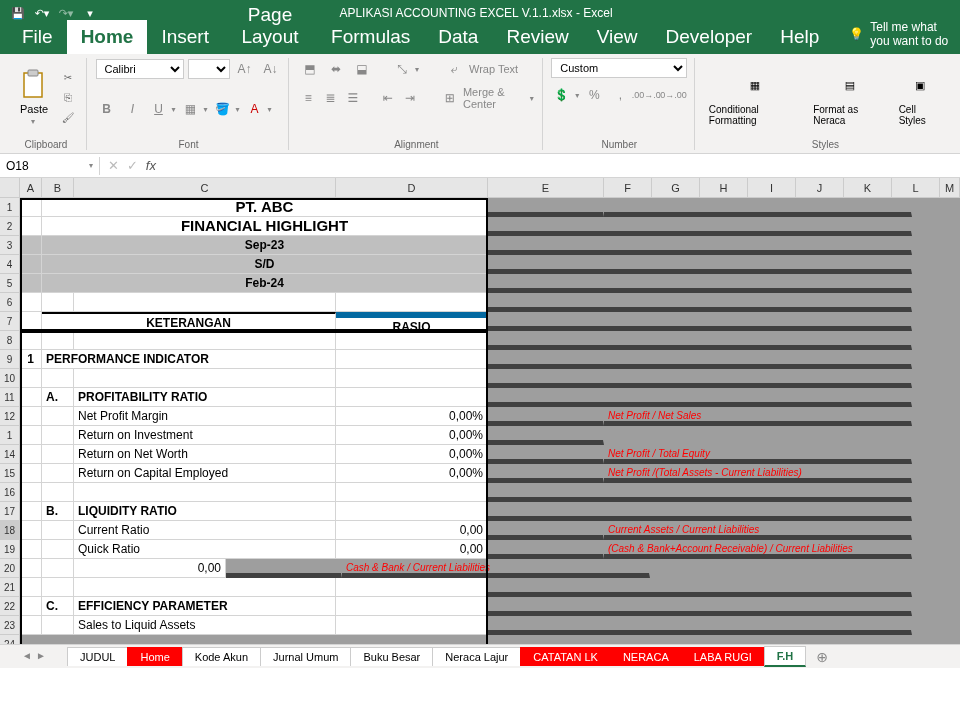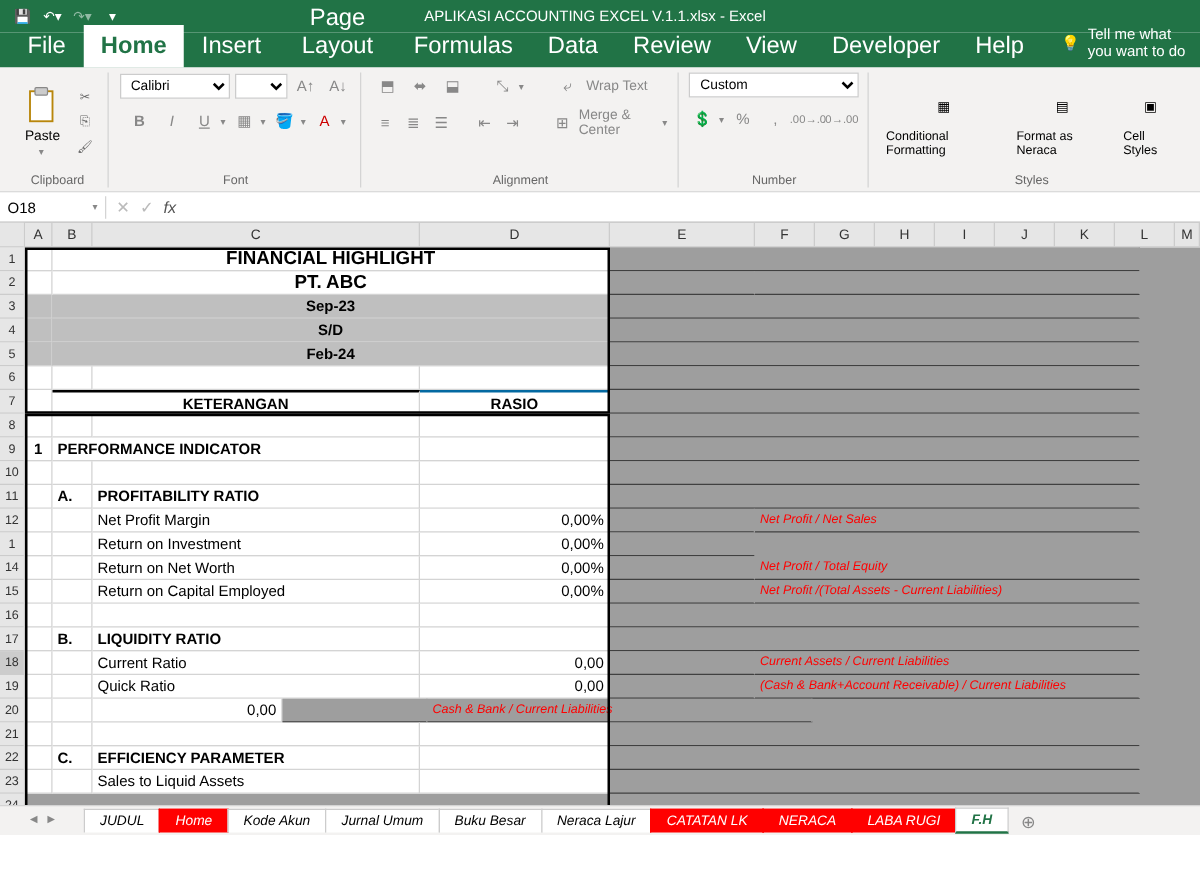--- a/index.html
+++ b/index.html
@@ -23,46 +23,46 @@
 .big-btn { display: flex; flex-direction: column; align-items: center; gap: 2px; font-size: 11px; padding: 2px 4px; cursor: pointer; }
 .big-btn .bicon { width: 32px; height: 32px; display: flex; align-items: center; justify-content: center; }
 .small-btns { display: flex; flex-direction: column; gap: 2px; }
 .sbtn { width: 20px; height: 18px; display: flex; align-items: center; justify-content: center; font-size: 10px; color: #666; cursor: pointer; }
 .font-row { display: flex; align-items: center; gap: 4px; }
 .font-select { border: 1px solid #ccc; background: #fff; font-size: 11px; padding: 1px 16px 1px 4px; height: 20px; }
 .icon-btn { width: 22px; height: 22px; display: flex; align-items: center; justify-content: center; color: #888; cursor: pointer; font-size: 12px; }
 .gdrop { font-size: 8px; color: #888; margin-left: -2px; }
 
 .namebox-row { display: flex; align-items: center; height: 24px; border-bottom: 1px solid #d4d4d4; background: #fff; }
-.namebox { width: 85px; border-right: 1px solid #d4d4d4; padding: 2px 6px; font-size: 12px; display: flex; align-items: center; justify-content: space-between; }
+.namebox { width: 100px; border-right: 1px solid #d4d4d4; padding: 2px 6px; font-size: 12px; display: flex; align-items: center; justify-content: space-between; }
 .fx-controls { display: flex; align-items: center; gap: 8px; padding: 0 8px; color: #bbb; }
 .fx-btn { font-size: 13px; cursor: pointer; }
 .fbar-input { flex: 1; border: none; outline: none; font-size: 12px; padding: 2px 6px; }
 
 .grid-area { height: 466px; display: flex; background: #9e9e9e; overflow: hidden; }
 .rowhdr-col { width: 20px; background: #e6e6e6; border-right: 1px solid #ccc; }
 .rowhdr { height: 19px; border-bottom: 1px solid #ccc; font-size: 10px; color: #333; text-align: center; line-height: 19px; background: #e6e6e6; }
 .selectall { height: 20px; border-bottom: 1px solid #ccc; background: #e6e6e6; }
 .cols-area { flex: 1; }
 .colhdrs { height: 20px; display: flex; background: #e6e6e6; border-bottom: 1px solid #ccc; }
 .colhdr { border-right: 1px solid #ccc; font-size: 11px; color: #333; text-align: center; line-height: 20px; }
 .cells { position: relative; }
 .row { display: flex; height: 19px; }
 .cell { border-right: 1px solid #d4d4d4; border-bottom: 1px solid #d4d4d4; font-size: 12px; padding: 0 4px; line-height: 18px; background: #fff; overflow: hidden; white-space: nowrap; }
-.cell.gray { background: #9e9e9e; border-right: 1px solid #9e9e9e; border-bottom: 1px solid #404040; }
+.cell.gray { background: #9e9e9e; border-right: 1px solid #9e9e9e; border-bottom: 5px solid #404040; }
 .cell.shade { background: #bfbfbf; }
 .cell.bold { font-weight: bold; }
 .cell.center { text-align: center; }
 .cell.right { text-align: right; }
 .cell.red { color: #ff0000; font-size: 10px; font-style: italic; }
 .thick-border { border: 2px solid #000; position: absolute; pointer-events: none; }
 
 .sheet-tabs { height: 24px; background: #f3f2f1; border-top: 1px solid #d4d4d4; display: flex; align-items: center; padding-left: 20px; gap: 0; }
 .navarrow { width: 14px; height: 14px; color: #888; font-size: 10px; text-align: center; cursor: pointer; }
-.stab { padding: 3px 12px; font-size: 11px; border: 1px solid #ccc; border-bottom: none; background: #fff; cursor: pointer; margin-left: -1px; font-style: italic; }
+.stab { padding: 3px 12px; font-size: 11px; border: 1px solid #ccc; border-bottom: none; background: #fff; cursor: pointer; margin-left: -1px; }
 .stab.red-bg { background: #ff0000; color: #fff; border-color: #ff0000; }
 .stab.active { background: #fff; font-weight: bold; border-bottom: 2px solid #217346; }
 .addsheet { margin-left: 10px; color: #888; font-size: 14px; cursor: pointer; }
 
 .col-A { width: 22px; } .col-B { width: 32px; } .col-C { width: 262px; } .col-D { width: 152px; }
 .col-E { width: 116px; } .col-F { width: 48px; } .col-G { width: 48px; } .col-H { width: 48px; }
 .col-I { width: 48px; } .col-J { width: 48px; } .col-K { width: 48px; } .col-L { width: 48px; } .col-M { width: 20px; }
 </style>
 </head>
 <body>
@@ -111,21 +111,21 @@
       <div class="small-btns">
         <div class="sbtn">✂</div>
         <div class="sbtn">⎘</div>
         <div class="sbtn">🖌</div>
       </div>
     </div>
     <div class="group-label">Clipboard</div>
   </div>
 
   <div class="ribbon-group" style="width:200px">
-    <div class="group-content" style="flex-direction:column;align-items:center;gap:6px">
+    <div class="group-content" style="flex-direction:column;align-items:flex-start;gap:18px">
       <div class="font-row">
         <select class="font-select" style="width:88px"><option>Calibri</option></select>
         <select class="font-select" style="width:42px"><option>11</option></select>
         <span class="icon-btn">A↑</span>
         <span class="icon-btn">A↓</span>
       </div>
       <div class="font-row">
         <span class="icon-btn" style="font-weight:bold">B</span>
         <span class="icon-btn" style="font-style:italic">I</span>
         <span class="icon-btn" style="text-decoration:underline">U</span>
@@ -259,28 +259,28 @@
       <div class="colhdr col-J">J</div>
       <div class="colhdr col-K">K</div>
       <div class="colhdr col-L">L</div>
       <div class="colhdr col-M">M</div>
     </div>
     <div class="cells">
       <div class="thick-border" style="left:0;top:0;width:468px;height:133px"></div>
       <div class="thick-border" style="left:0;top:133px;width:468px;height:323px"></div>
       <div class="row">
           <div class="cell col-A"></div>
+          <div class="cell bold center" style="width:446px;font-size:15px">PT. ABC</div>
+          <div class="cell col-E gray"></div>
+          <div class="cell gray" style="width:308px"></div>
+        </div>
+      <div class="row">
+          <div class="cell col-A"></div>
           <div class="cell bold center" style="width:446px;font-size:15px">FINANCIAL HIGHLIGHT</div>
           <div class="cell gray" style="width:424px"></div>
-        </div>
-      <div class="row">
-          <div class="cell col-A"></div>
-          <div class="cell bold center" style="width:446px;font-size:15px">PT. ABC</div>
-          <div class="cell col-E gray"></div>
-          <div class="cell gray" style="width:308px"></div>
         </div>
       <div class="row">
           <div class="cell shade col-A"></div>
           <div class="cell shade bold center" style="width:446px">Sep-23</div>
           <div class="cell gray" style="width:424px"></div>
         </div>
       <div class="row">
           <div class="cell shade col-A"></div>
           <div class="cell shade bold center" style="width:446px">S/D</div>
           <div class="cell gray" style="width:424px"></div>
@@ -293,21 +293,21 @@
       <div class="row">
           <div class="cell col-A"></div>
           <div class="cell col-B"></div>
           <div class="cell col-C"></div>
           <div class="cell col-D"></div>
           <div class="cell gray" style="width:424px"></div>
         </div>
       <div class="row">
           <div class="cell col-A"></div>
           <div class="cell bold center" style="width:294px;border-top:2px solid #000">KETERANGAN</div>
-          <div class="cell bold center col-D" style="border-top:2px solid #0369a1">RASIO</div>
+          <div class="cell bold center col-D" style="border-top:6px solid #0369a1">RASIO</div>
           <div class="cell gray" style="width:424px"></div>
         </div>
       <div class="row">
           <div class="cell col-A"></div>
           <div class="cell col-B"></div>
           <div class="cell col-C"></div>
           <div class="cell col-D"></div>
           <div class="cell gray" style="width:424px"></div>
         </div>
       <div class="row">

